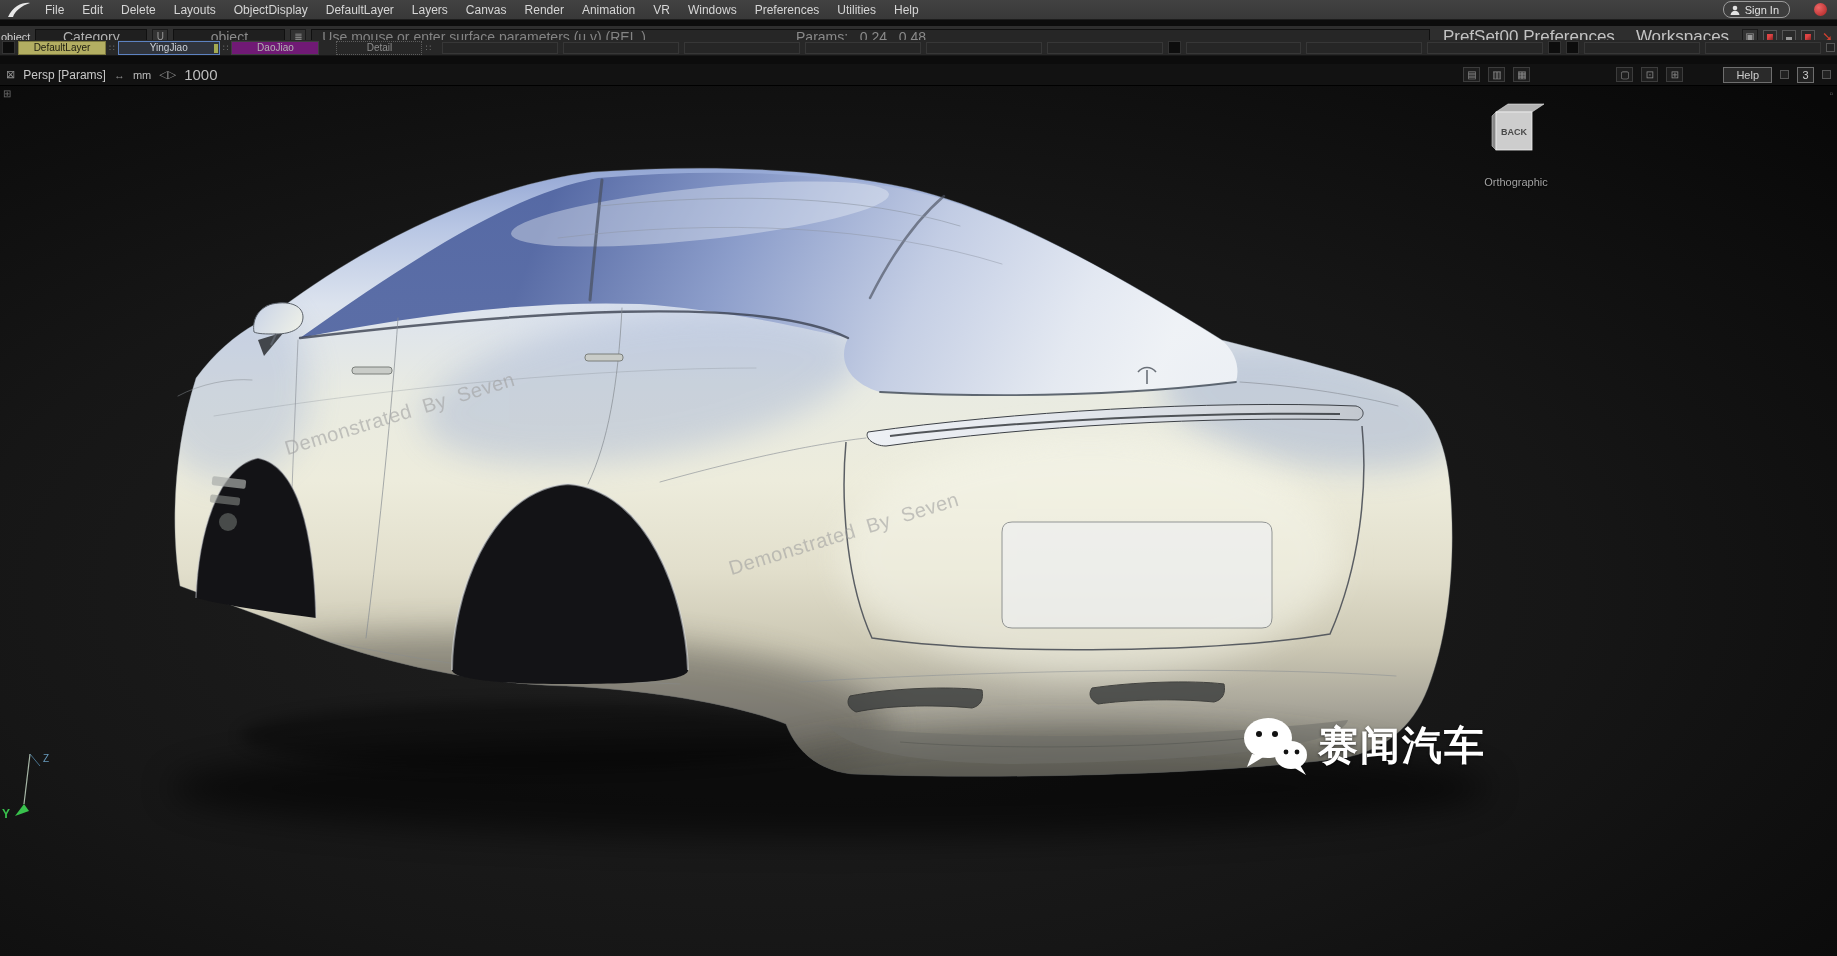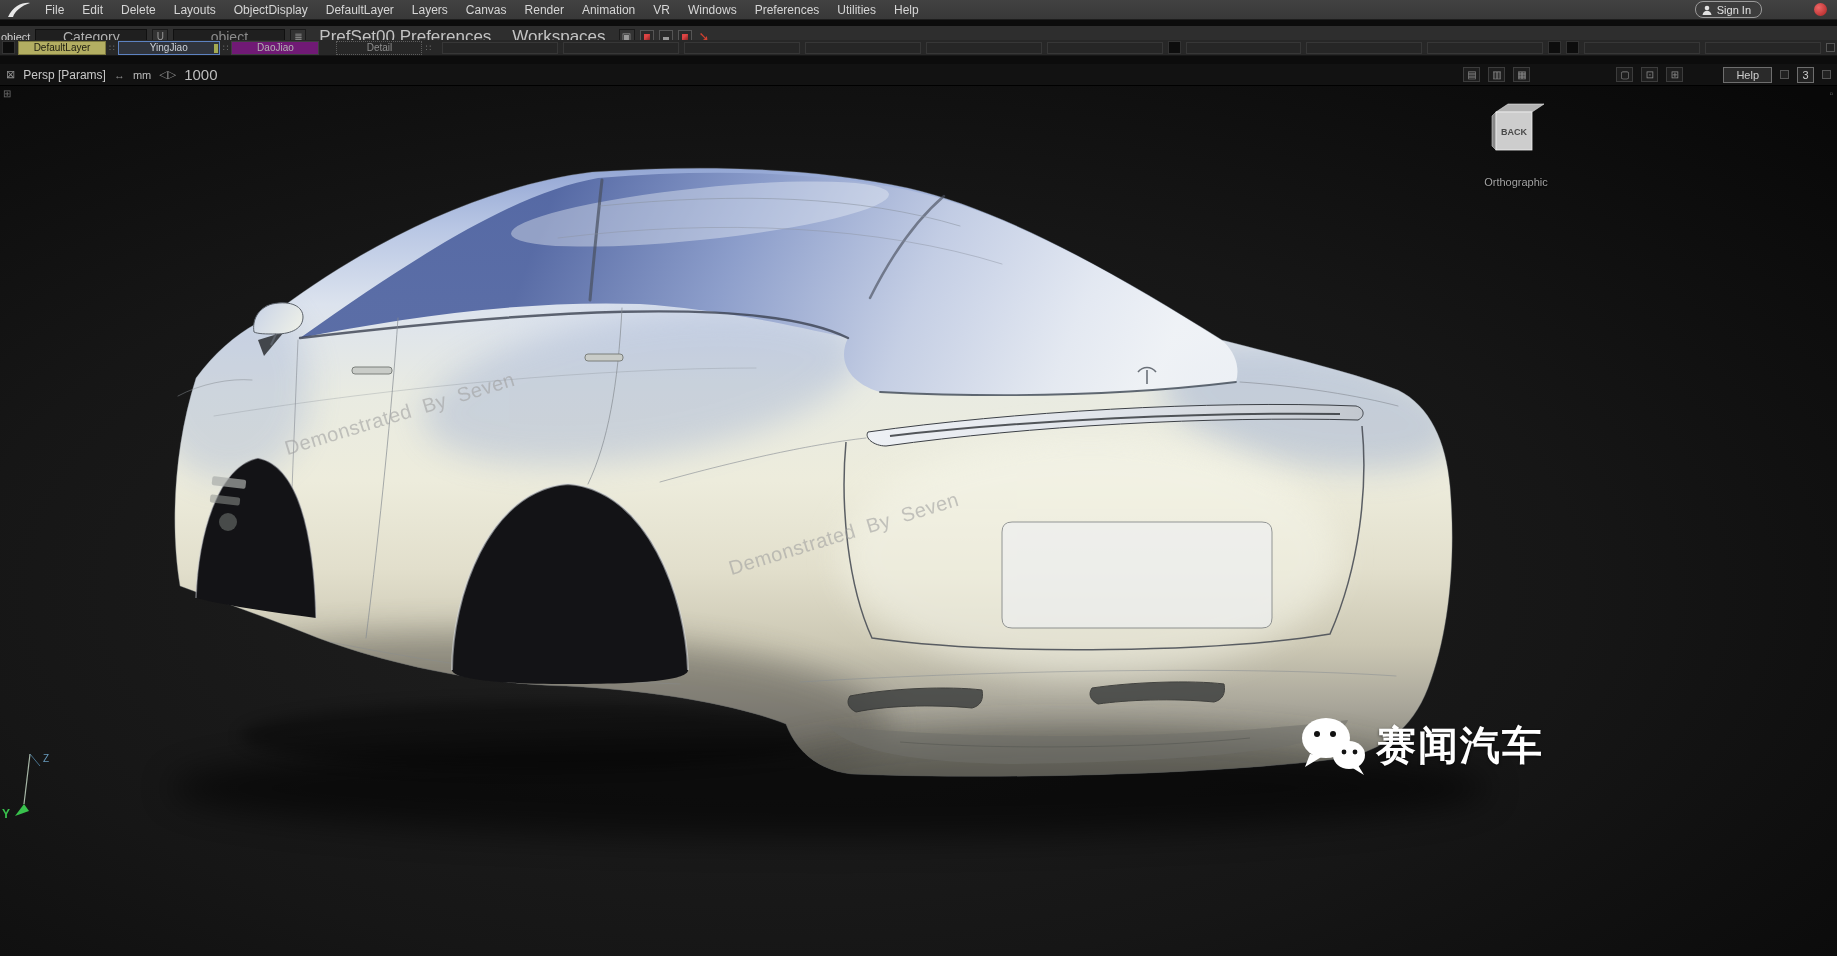--- a/index.html
+++ b/index.html
@@ -4,21 +4,21 @@
 <style>
   *{box-sizing:border-box;margin:0;padding:0}
   body{margin:0;background:#000;font-family:"Liberation Sans",sans-serif}
   #app{position:relative;width:1837px;height:956px;overflow:hidden;background:#0c0c0c;font-family:"Liberation Sans",sans-serif}
   .bar{position:absolute;left:0;right:0;display:flex;align-items:center}
 
   
   #menu-bar{top:0;height:20px;background:linear-gradient(#424242,#383838);border-bottom:1px solid #1d1d1d;padding:0 6px;gap:0}
   .menu-item{color:#d6d6d6;font-size:12px;padding:0 9px;line-height:26px;cursor:default;white-space:nowrap}
   #app-logo{width:26px;height:18px;margin-right:4px;flex:0 0 auto}
-  #sign-in{margin-left:auto;margin-right:52px;display:flex;align-items:center;gap:5px;border:1px solid #9a9a9a;border-radius:8px;height:17px;padding:0 10px 0 6px;color:#e2e2e2;font-size:11px;background:#3d3d3d}
+  #sign-in{margin-left:auto;margin-right:24px;display:flex;align-items:center;gap:5px;border:1px solid #9a9a9a;border-radius:8px;height:17px;padding:0 10px 0 6px;color:#e2e2e2;font-size:11px;background:#3d3d3d}
   #menu-red{width:13px;height:13px;border-radius:7px;background:radial-gradient(circle at 35% 35%,#e66,#a22);margin-right:4px}
 
   
   #toolbar{top:26px;height:22px;background:#2e2e2e;border-bottom:1px solid #1a1a1a;padding:0 4px;gap:5px}
   .tb-label{color:#cfcfcf;font-size:11px;white-space:nowrap}
   .field{background:#1f1f1f;border:1px solid #101010;border-bottom-color:#3a3a3a;color:#b0b0b0;font-size:14px;display:flex;align-items:center;justify-content:center;height:15px}
   .field.dim{color:#8b8b8b}
   #prompt-field{flex:1;justify-content:flex-start;padding:0 10px;background:#262626;color:#848484;gap:0}
   .pre{white-space:pre}
   #params-text{margin-left:150px;color:#8a8a8a}
@@ -49,21 +49,21 @@
   #show-btn{border:1px solid #6e6e6e;background:#2a2a2a;color:#cfcfcf;font-size:11px;height:16px;padding:0 12px;display:flex;align-items:center}
   .tiny-box{width:9px;height:9px;border:1px solid #555;background:#222}
   #count-box{border:1px solid #6e6e6e;background:#222;color:#cfcfcf;font-size:11px;width:17px;height:16px;display:flex;align-items:center;justify-content:center}
 
   
   #viewport{position:absolute;top:86px;left:0;width:1837px;height:870px;overflow:hidden;background:#0d0d0d}
   #scene{position:absolute;left:0;top:0}
   .wm{position:absolute;color:rgba(158,158,158,0.58);font-size:20px;letter-spacing:.5px;transform:rotate(-17deg);transform-origin:left top;white-space:pre}
   #view-cube{position:absolute;left:1482px;top:10px}
   #ortho-label{position:absolute;left:1466px;top:90px;width:100px;text-align:center;color:#a2a2a2;font-size:11px;text-shadow:0 1px 2px #000}
-  #brand{position:absolute;left:1300px;top:628px;display:flex;align-items:center;gap:10px}
+  #brand{position:absolute;left:1242px;top:628px;display:flex;align-items:center;gap:10px}
   #brand-text{color:#fff;font-size:40px;font-weight:bold;letter-spacing:2px;text-shadow:0 1px 3px rgba(0,0,0,.6)}
   #axis{position:absolute;left:0;top:658px}
   .corner-ico{position:absolute;color:#6f6f6f;font-size:10px}
 </style>
 </head>
 <body>
 
 <div id="app">
 
   <div id="menu-bar" class="bar">
@@ -94,20 +94,24 @@
     </div>
     <span id="menu-red"></span>
   </div>
 
   <div id="toolbar" class="bar">
     <span class="tb-label" style="margin-left:-3px">object</span>
     <div class="field" style="width:112px">Category</div>
     <span class="icon-sq">U</span>
     <div class="field dim" style="width:112px">object</div>
     <span class="icon-sq">≣</span>
+    <div class="field" id="prompt-field">
+      <span class="pre">Use mouse or enter surface parameters (u,v) (REL.)</span>
+      <span class="pre" id="params-text">Params:   0.24,  0.48</span>
+    </div>
     <span class="tb-text-btn">PrefSet00 Preferences</span>
     <span class="tb-text-btn">Workspaces</span>
     <span class="icon-sq">▣</span>
     <span class="mini-icon red"></span>
     <span class="mini-icon gray"></span>
     <span class="mini-icon red"></span>
     <span id="red-arrow">➘</span>
   </div>
 
   <div id="layer-bar" class="bar">

